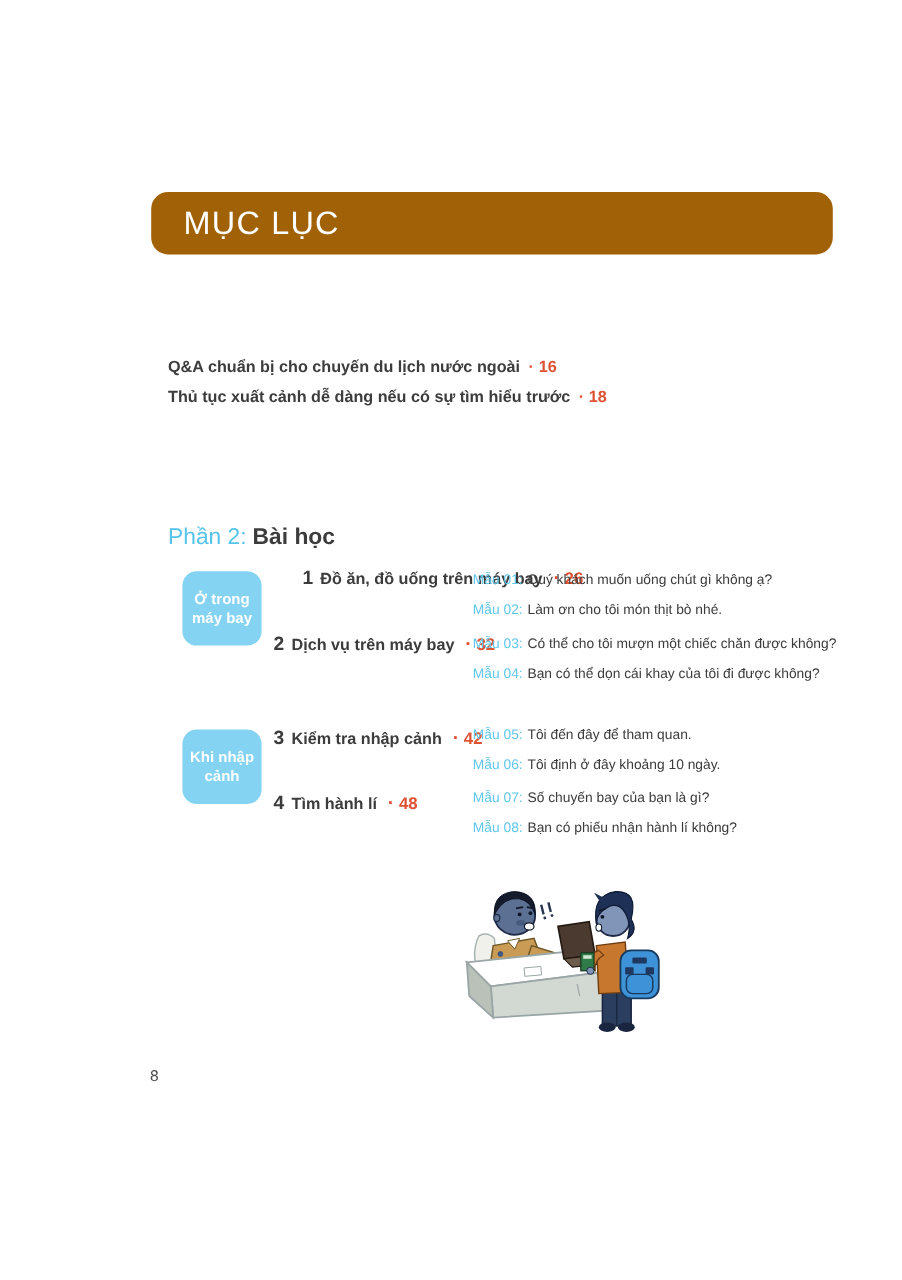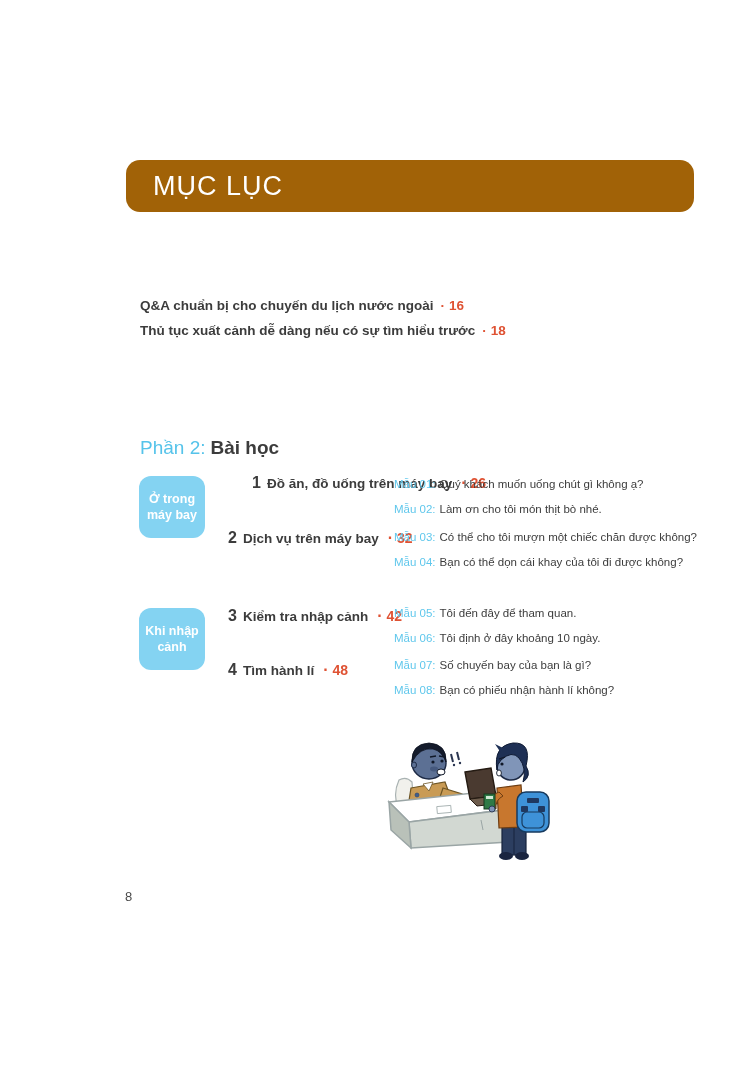--- a/index.html
+++ b/index.html
@@ -24,21 +24,21 @@
   .dot{color:#DF5233;margin:0 4px 0 7px;font-weight:700;}
   .pgnum{color:#DF5233;font-weight:600;}
 
   .part2-heading{position:absolute;left:140px;top:437px;}
 
   
   .cat-box{
     position:absolute;width:66px;height:62px;background:#84D3F2;border-radius:12px;
     color:#ffffff;font-weight:700;font-size:12.5px;line-height:16px;
     display:flex;align-items:center;justify-content:center;text-align:center;
-    padding:3px;box-sizing:border-box;
+    padding:3px;box-sizing:border-box;margin-left:13px;
   }
   #cat-box-1{left:139px;top:476px;}
   #cat-box-2{left:139px;top:608px;}
 
   
   .lesson{position:absolute;left:228px;white-space:nowrap;}
   .lesson-num{font-size:16px;font-weight:700;color:#3C3C3C;margin-right:6px;}
   .lesson-title{font-size:13.5px;font-weight:600;color:#3C3C3C;}
   .lesson .dot{margin:0 4px 0 9px;}
   .lesson .pgnum{font-size:14px;}

